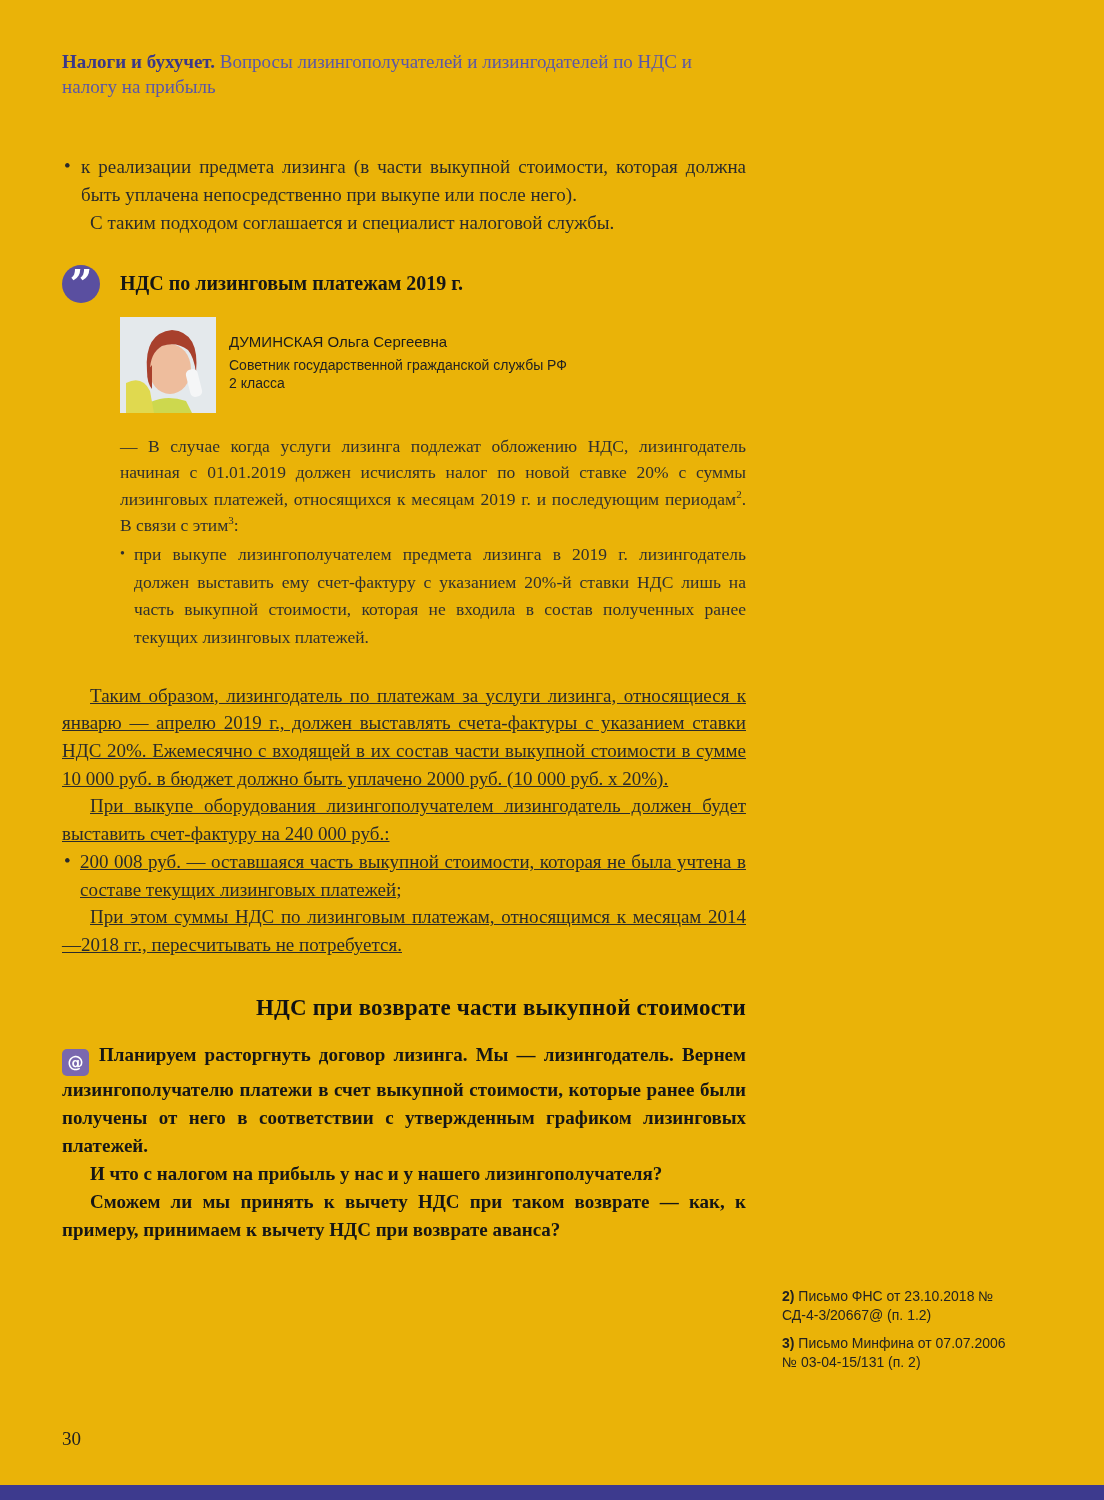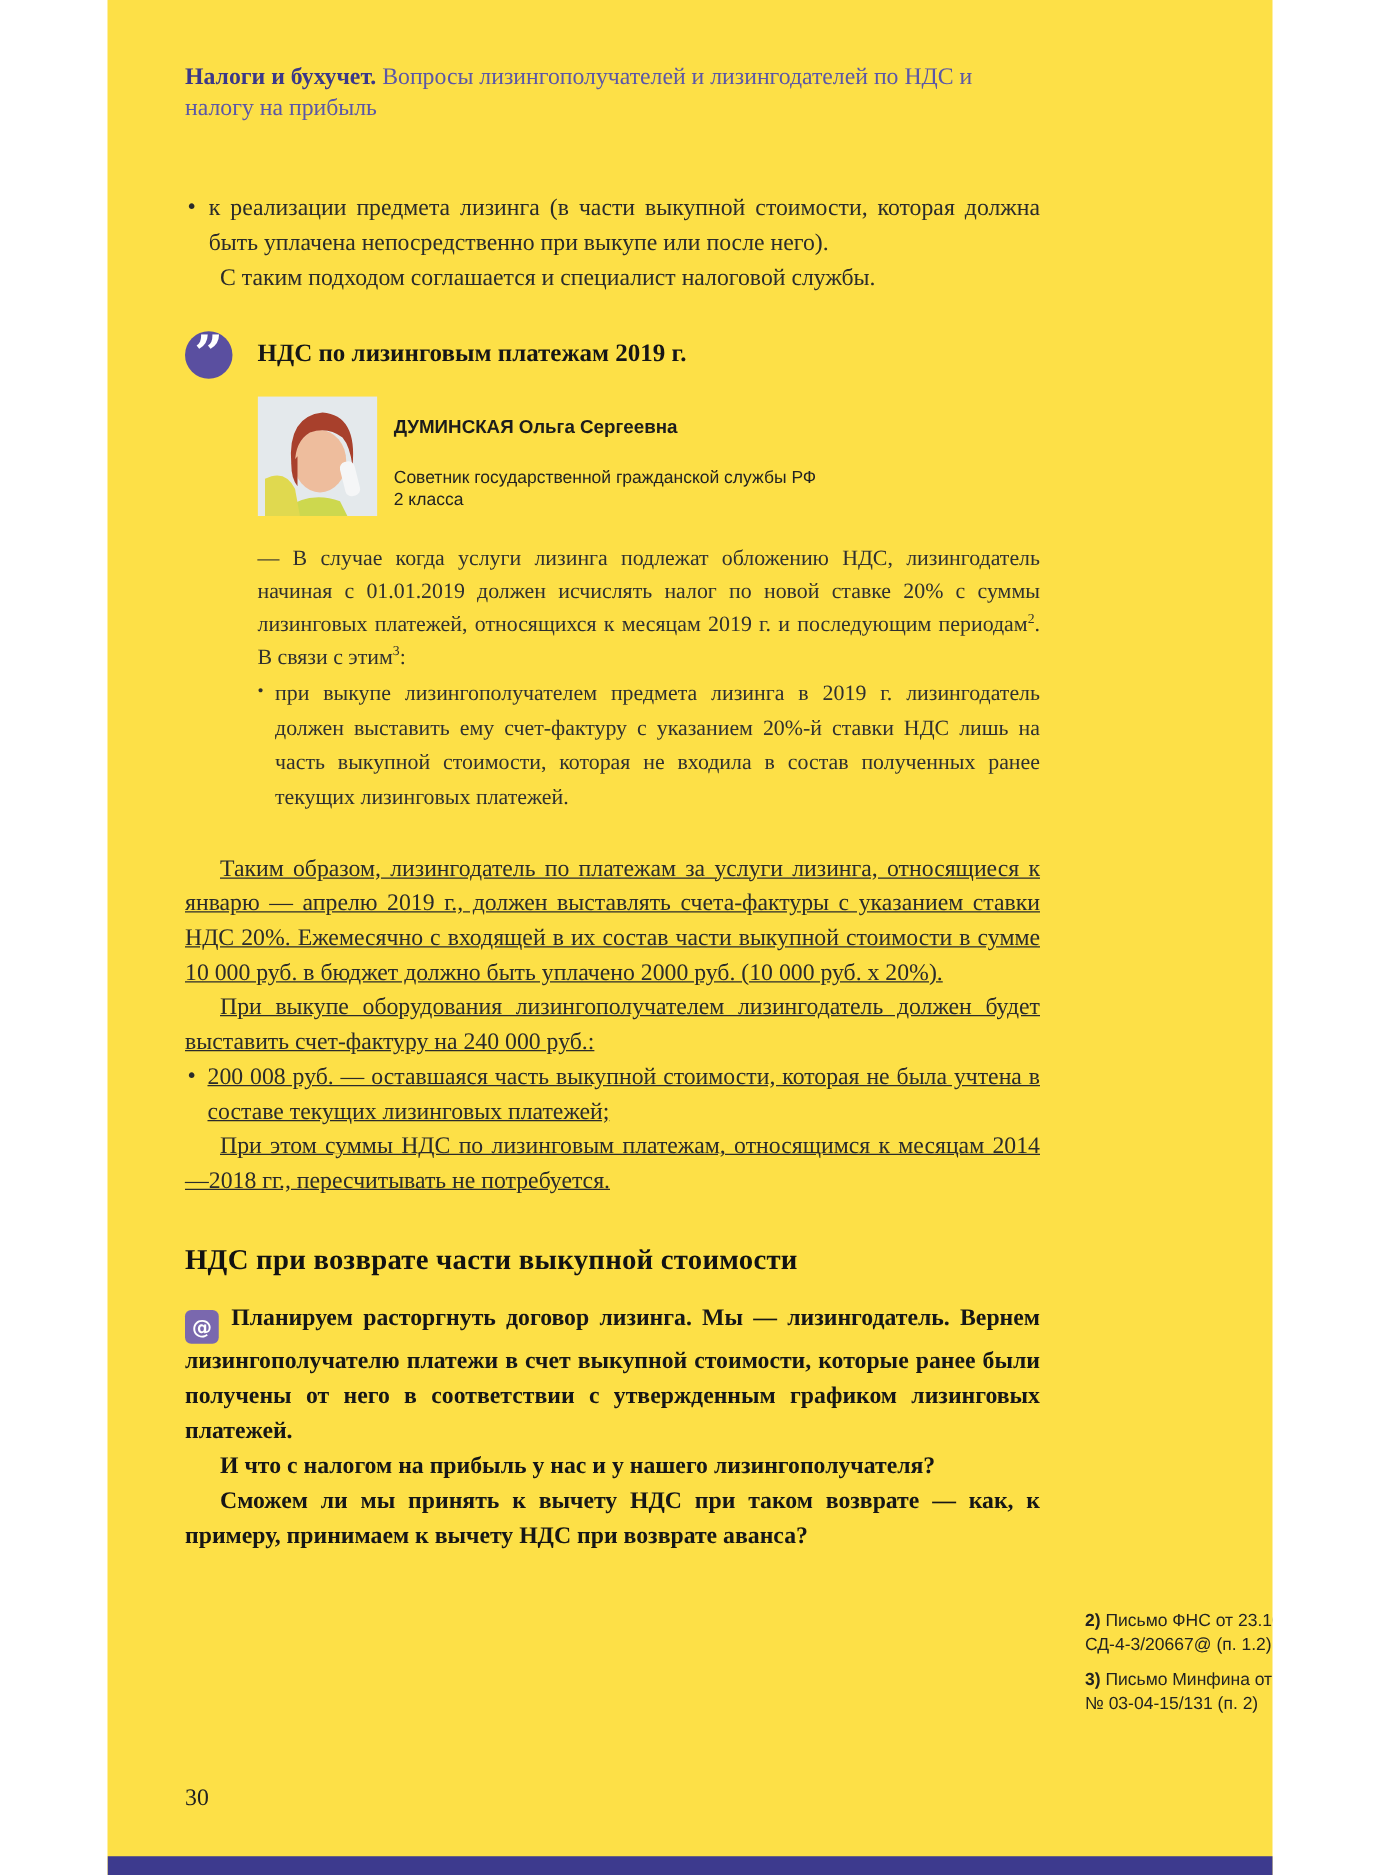--- a/index.html
+++ b/index.html
@@ -1,20 +1,20 @@
 <!DOCTYPE html>
 <html><head>
 <meta charset="utf-8">
 <style>
   * { margin:0; padding:0; box-sizing:border-box; }
   html,body { background:#ffffff; }
   .page {
     position:relative;
-    width:932px; height:1500px;
-    background:#fde047;
+    width:1104px; height:1500px;
+    background:#eab308;
     overflow:hidden;
     font-family:"Liberation Serif", serif;
     color:#2b2b2b;
     margin:0 auto;
   }
   .content { position:absolute; left:62px; top:50px; width:684px; }
 
   
   .header { font-size:19px; line-height:1.3; margin-bottom:54px; }
   .header .hb { font-weight:bold; color:#3b3889; }
@@ -34,37 +34,37 @@
     width:38px; height:38px; border-radius:50%;
     background:#5a4fa0; color:#ffffff; flex:0 0 38px;
     display:flex; align-items:flex-start; justify-content:center;
   }
   .quote-icon span { font-size:40px; line-height:0.95; font-family:"DejaVu Serif", serif; font-weight:bold; }
   .quote-title { font-size:20px; font-weight:bold; color:#161616; font-family:"Liberation Serif", serif; }
 
   .expert-row { margin:14px 0 0 58px; display:flex; gap:13px; }
   .expert-photo { width:96px; height:96px; flex:0 0 96px; overflow:hidden; }
   .expert-info { padding-top:16px; font-family:"Liberation Sans", sans-serif; }
-  .expert-name { font-size:15px; font-weight:bold; color:#1c1c1c; margin-bottom:22px; }
+  .expert-name { font-size:15px; font-weight:normal; color:#1c1c1c; margin-bottom:6px; }
   .expert-title { font-size:14px; line-height:1.35; color:#222222; }
 
   .quote-para { margin:20px 0 0 58px; font-size:17.5px; line-height:1.52; text-align:justify; color:#303030; }
   .quote-para sup, .quote-para .sup { font-size:11px; vertical-align:super; line-height:0; }
   .quote-bullets { margin:2px 0 0 58px; list-style:none; }
   .quote-bullets li { position:relative; padding-left:14px; font-size:17.5px; line-height:1.58; text-align:justify; color:#303030; }
   .quote-bullets li::before { content:"•"; position:absolute; left:0; top:2px; font-size:14px; }
 
   
   .body-section { margin-top:30px;text-decoration:underline; }
   .body-list { list-style:none; }
   .body-list li { position:relative; padding-left:18px; font-size:19px; line-height:1.46; text-align:justify; }
   .body-list li::before { content:"•"; position:absolute; left:2px; top:-1px; }
 
   
-  .section-heading { margin-top:36px; font-size:23px; font-weight:bold; color:#121212; letter-spacing:0.2px; }
+  .section-heading { margin-top:36px; font-size:23px; font-weight:bold; color:#121212; letter-spacing:0.2px;text-align:right; }
   .question-block { margin-top:20px; font-weight:bold; font-size:19px; line-height:1.47; color:#161616; }
   .question-block p { text-align:justify; }
   .at-icon {
     display:inline-flex; width:27px; height:27px; border-radius:5px;
     background:#7a68ae; color:#ffffff; align-items:center; justify-content:center;
     font-size:16px; font-weight:bold; margin-right:10px; vertical-align:-7px;
     font-family:"DejaVu Sans", sans-serif;
   }
 
   

